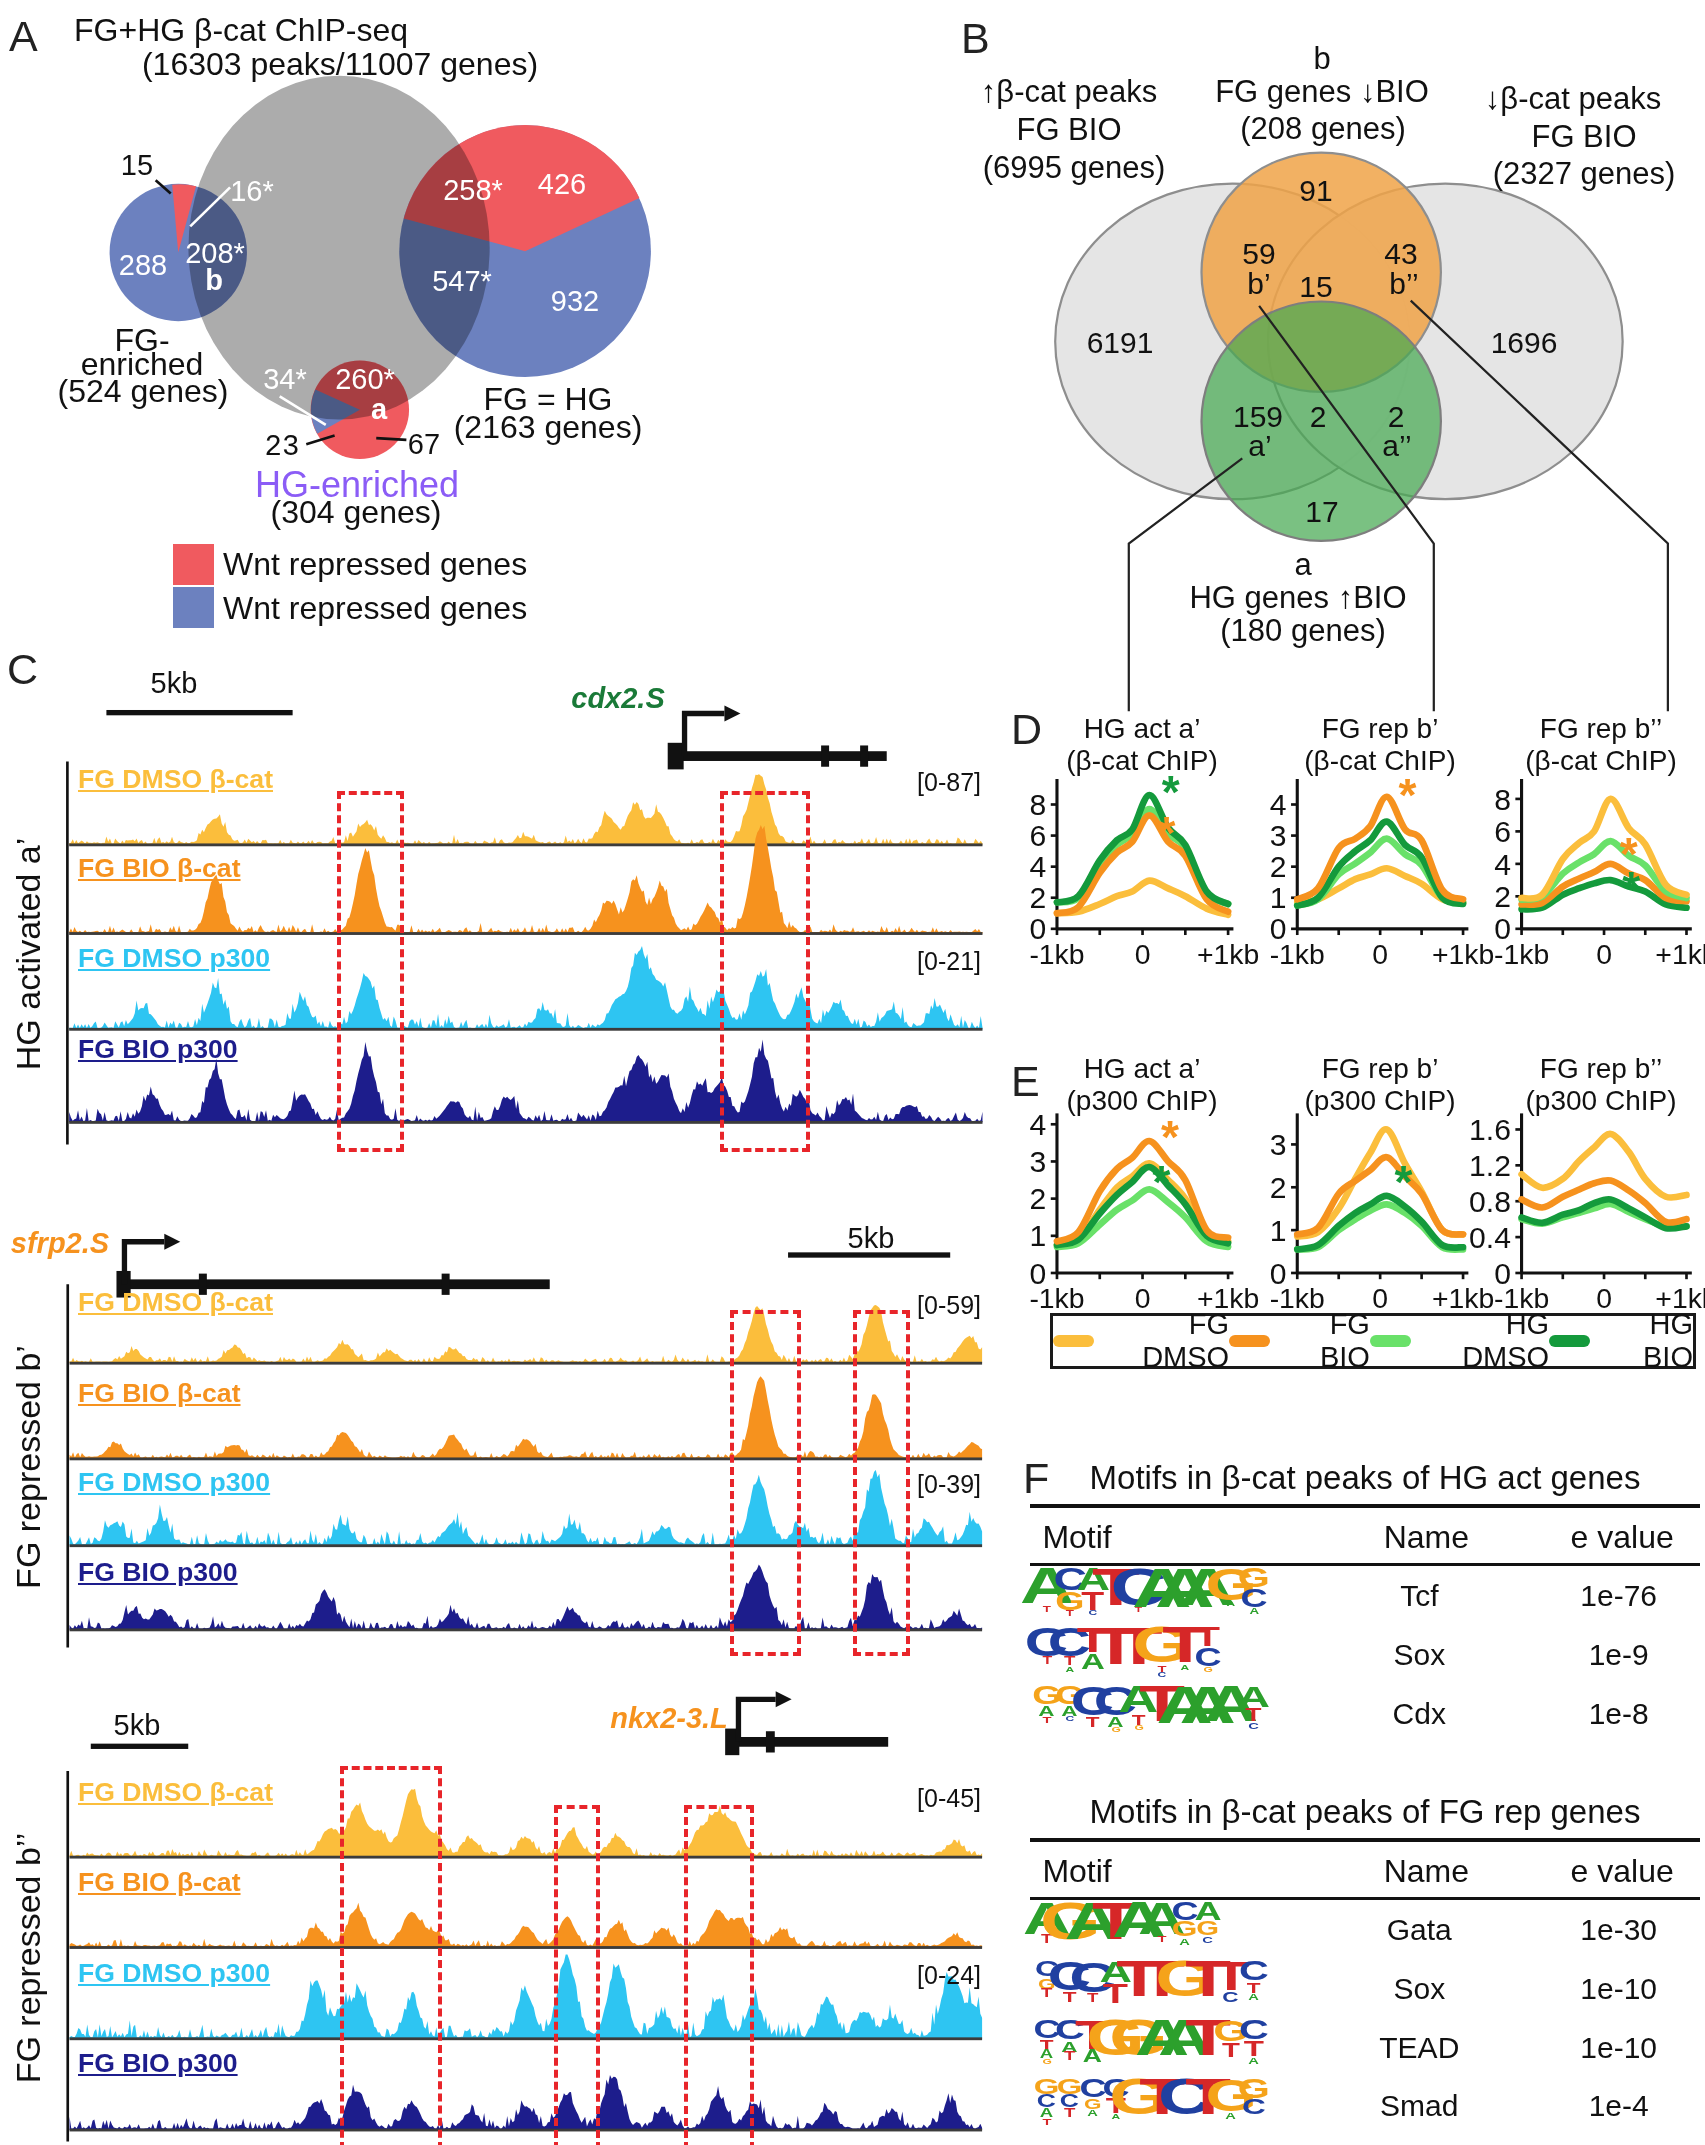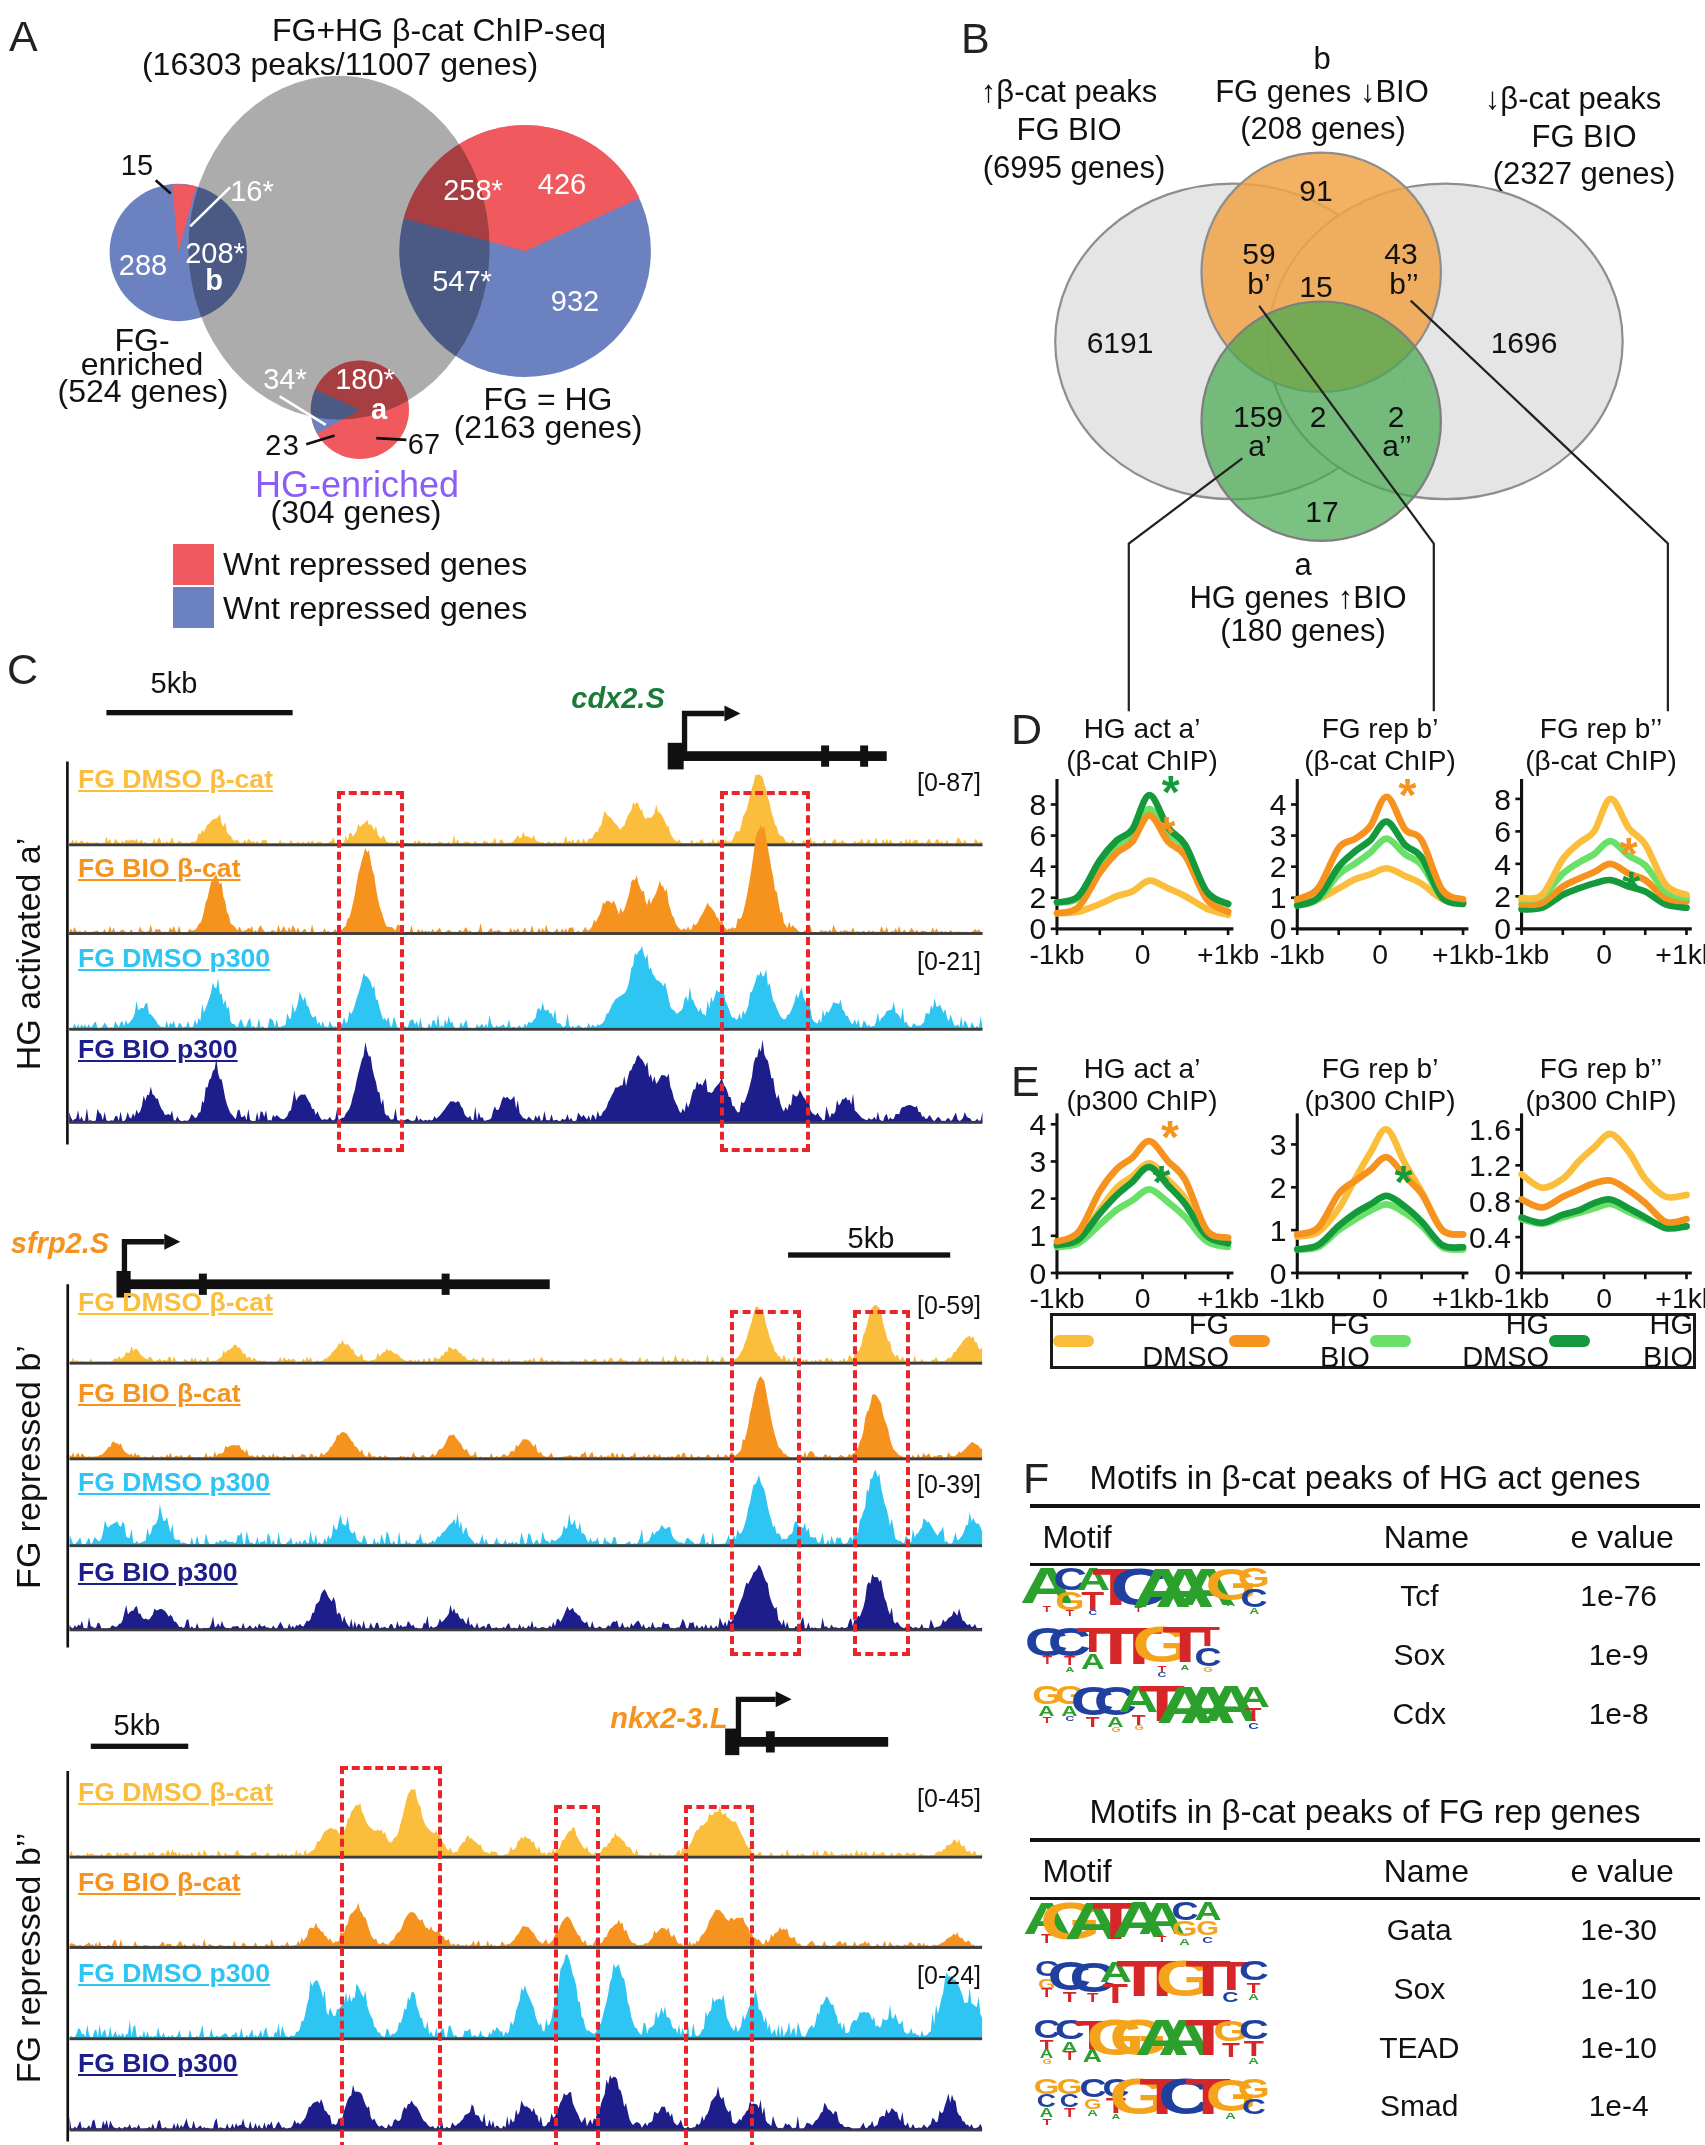--- a/index.html
+++ b/index.html
@@ -31,21 +31,21 @@
   .lg-item{display:flex;align-items:center;}
   .lg-sw{width:43px;height:11.5px;border-radius:6.2px;margin-right:6.2px;}
   .lg-lb{font-size:29px;text-align:right;}
 </style>
 </head>
 <body>
 
 <div id="page">
 
   <div class="abs panel-letter" style="left:8.9px;top:12.4px;">A</div>
-  <div class="abs" style="left:74px;top:12.4px;width:532px;text-align:right;font-size:32px;">FG+HG β-cat ChIP-seq</div>
+  <div class="abs" style="left:74px;top:12.4px;width:532px;text-align:left;font-size:32px;">FG+HG β-cat ChIP-seq</div>
   <div class="abs" style="left:74px;top:46px;width:532px;text-align:center;font-size:32px;">(16303 peaks/11007 genes)</div>
 
   <svg id="vennA" style="left:26.6px;top:66px;" width="656" height="505" viewBox="0 0 740 570">
     <defs>
       <clipPath id="clipFG">
           <circle cx="170.5" cy="210.5" r="77.5"></circle>
         </clipPath>
       <clipPath id="clipEQ">
           <circle cx="562" cy="209" r="142"></circle>
         </clipPath>
@@ -90,21 +90,21 @@
       <div class="abs ctr" style="left: 137px; top: 165px; font-size: 29px; color: rgb(17, 17, 17); font-weight: normal;">15</div>
       <div class="abs ctr" style="left: 252px; top: 168px; font-size: 29px; color: rgb(255, 255, 255); font-weight: normal; margin-top: 23px;">16*</div>
       <div class="abs ctr" style="left: 143px; top: 265px; font-size: 29px; color: rgb(255, 255, 255); font-weight: normal;">288</div>
       <div class="abs ctr" style="left: 215px; top: 253px; font-size: 29px; color: rgb(255, 255, 255); font-weight: normal;">208*</div>
       <div class="abs ctr" style="left: 214px; top: 280px; font-size: 29px; color: rgb(255, 255, 255); font-weight: bold;">b</div>
       <div class="abs ctr" style="left: 473px; top: 190px; font-size: 29px; color: rgb(255, 255, 255); font-weight: normal;">258*</div>
       <div class="abs ctr" style="left: 562px; top: 184px; font-size: 29px; color: rgb(255, 255, 255); font-weight: normal;">426</div>
       <div class="abs ctr" style="left: 462px; top: 281px; font-size: 29px; color: rgb(255, 255, 255); font-weight: normal;">547*</div>
       <div class="abs ctr" style="left: 575px; top: 301px; font-size: 29px; color: rgb(255, 255, 255); font-weight: normal;">932</div>
       <div class="abs ctr" style="left: 285px; top: 379px; font-size: 29px; color: rgb(255, 255, 255); font-weight: normal;">34*</div>
-      <div class="abs ctr" style="left: 365px; top: 379px; font-size: 29px; color: rgb(255, 255, 255); font-weight: normal;">180*</div>
+      <div class="abs ctr" style="left: 365px; top: 379px; font-size: 29px; color: rgb(255, 255, 255); font-weight: normal;">260*</div>
       <div class="abs ctr" style="left: 379px; top: 409px; font-size: 29px; color: rgb(255, 255, 255); font-weight: bold;">a</div>
       <div class="abs ctr" style="left: 282px; top: 447px; font-size: 29px; color: rgb(17, 17, 17); font-weight: normal; font-family: Liberation Mono, monospace;">23</div>
       <div class="abs ctr" style="left: 424px; top: 444px; font-size: 29px; color: rgb(17, 17, 17); font-weight: normal;">67</div>
     </div>
   <div id="vennA-labels">
       <div class="abs ctr" style="left: 142px; top: 340px; font-size: 32px; color: rgb(17, 17, 17);">FG-</div>
       <div class="abs ctr" style="left: 142px; top: 364px; font-size: 32px; color: rgb(17, 17, 17);">enriched</div>
       <div class="abs ctr" style="left: 143px; top: 391px; font-size: 32px; color: rgb(17, 17, 17);">(524 genes)</div>
       <div class="abs ctr" style="left: 548px; top: 399px; font-size: 32px; color: rgb(17, 17, 17);">FG = HG</div>
       <div class="abs ctr" style="left: 548px; top: 427px; font-size: 32px; color: rgb(17, 17, 17);">(2163 genes)</div>

